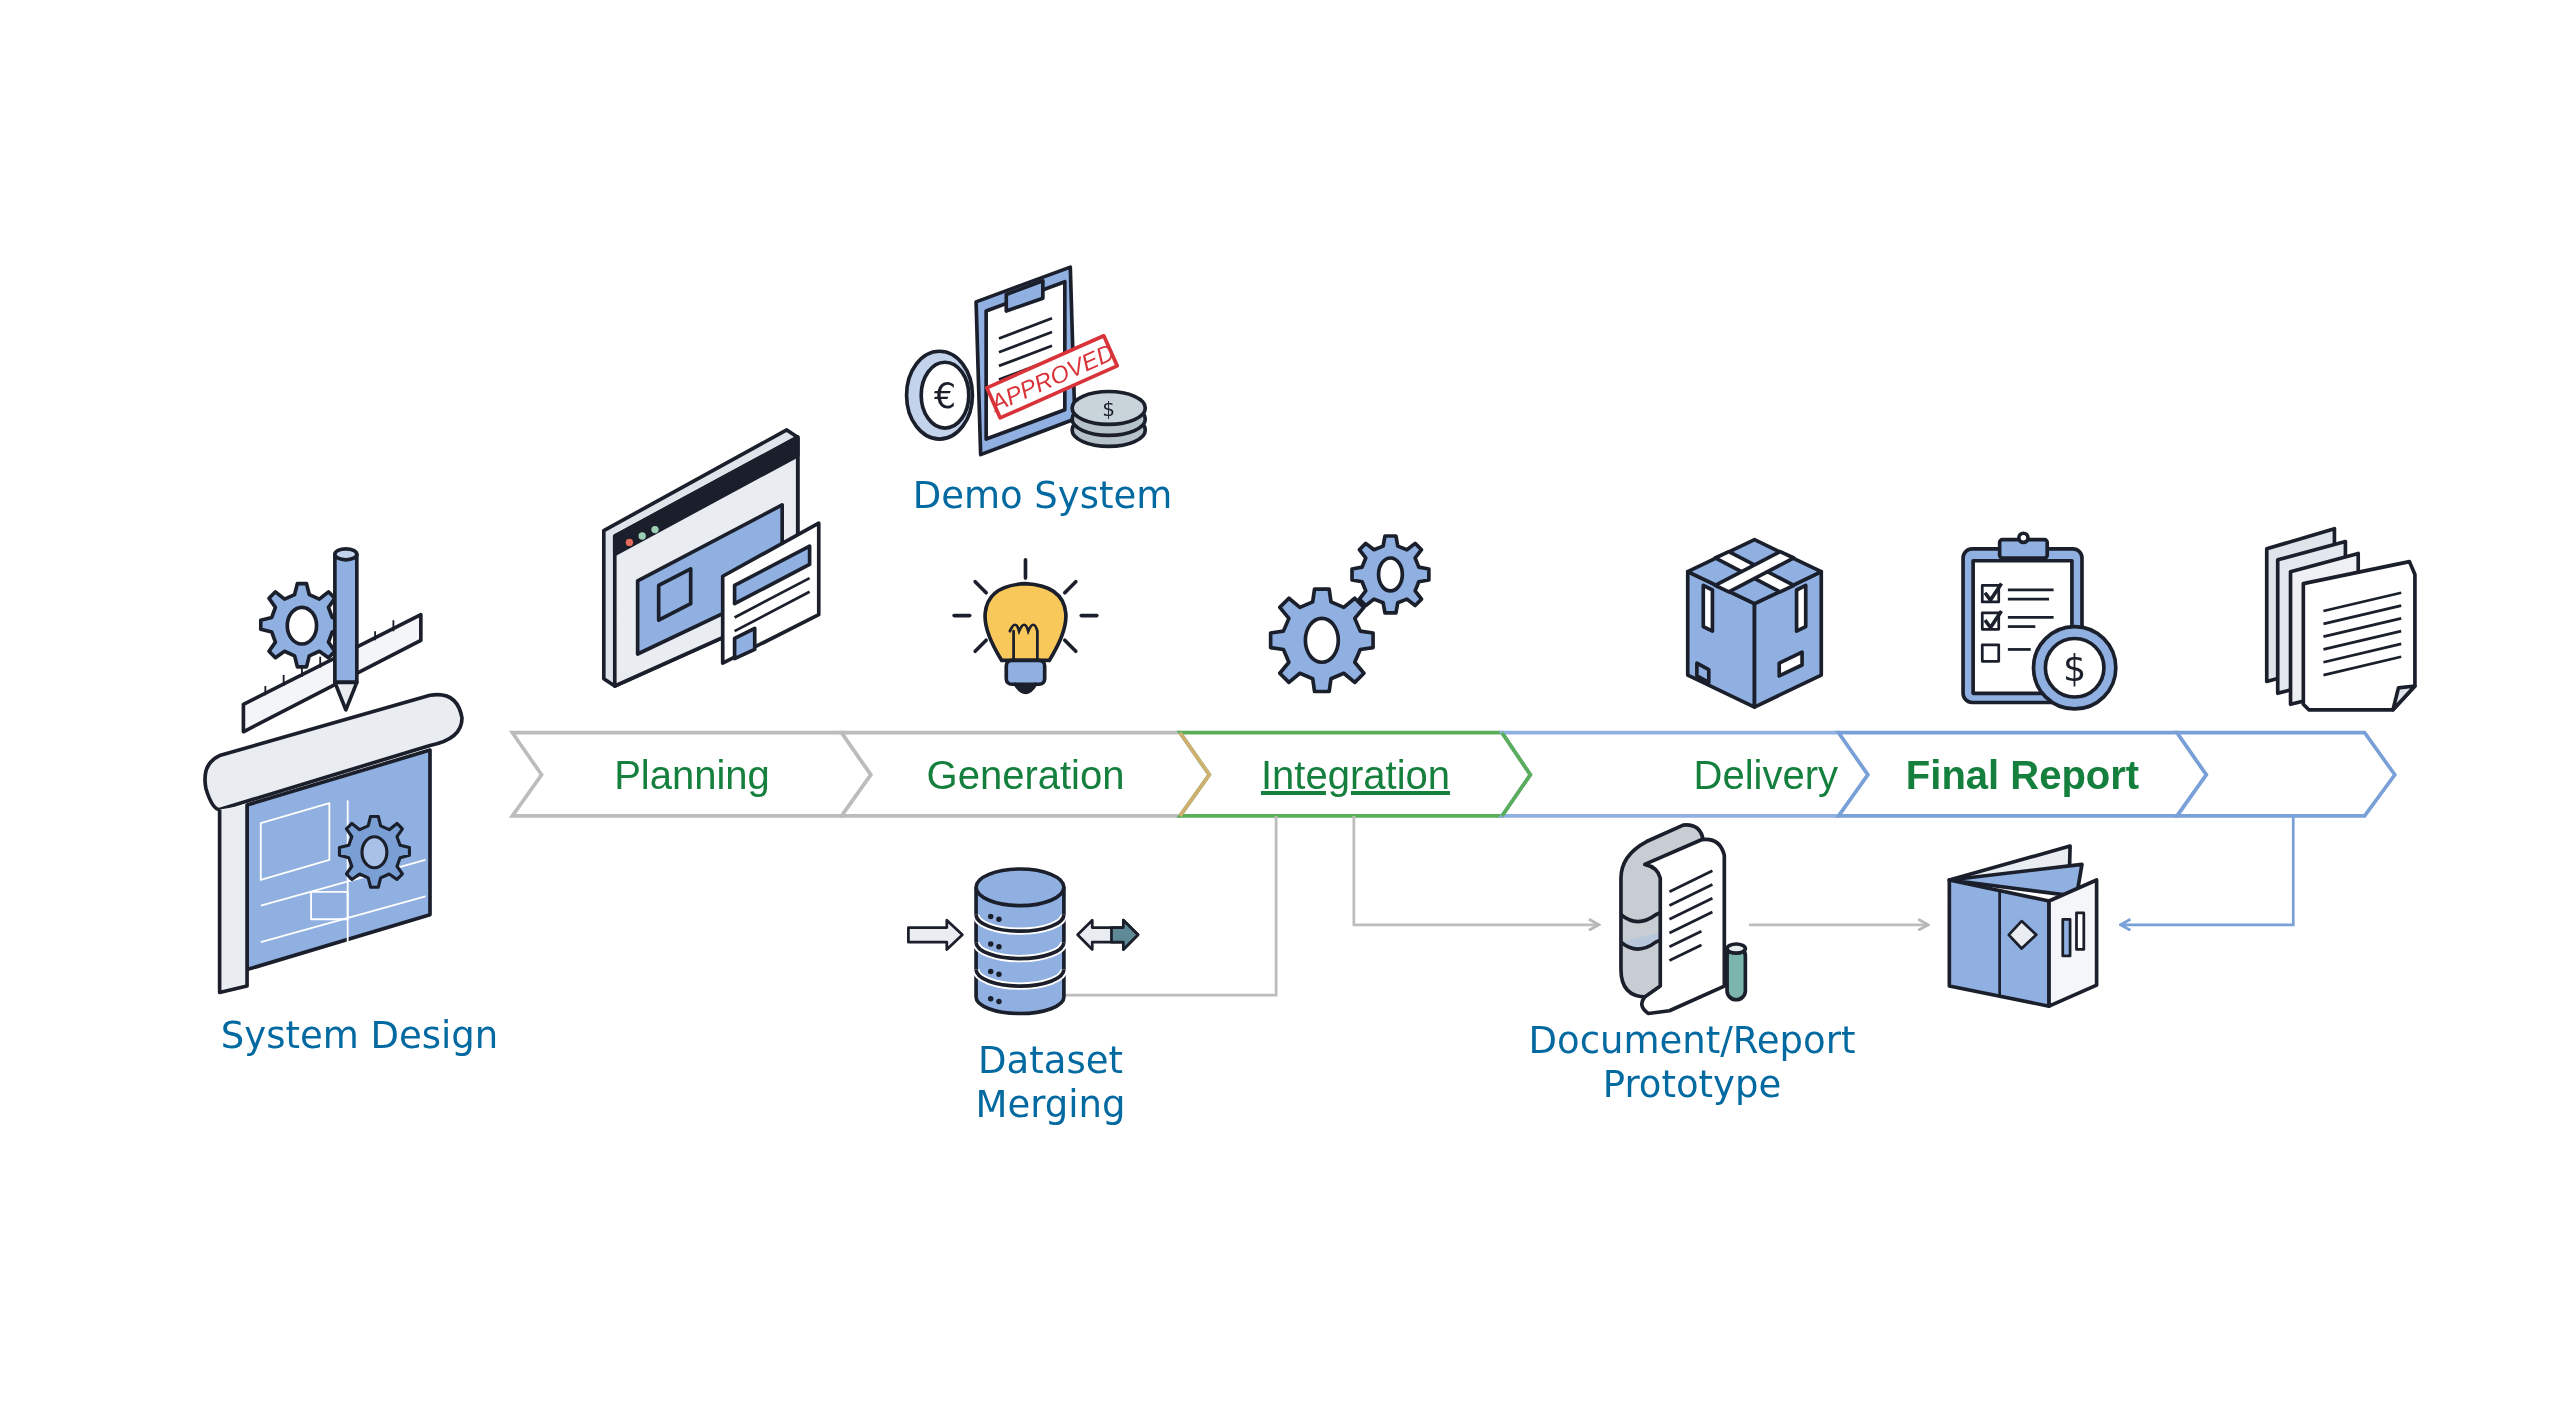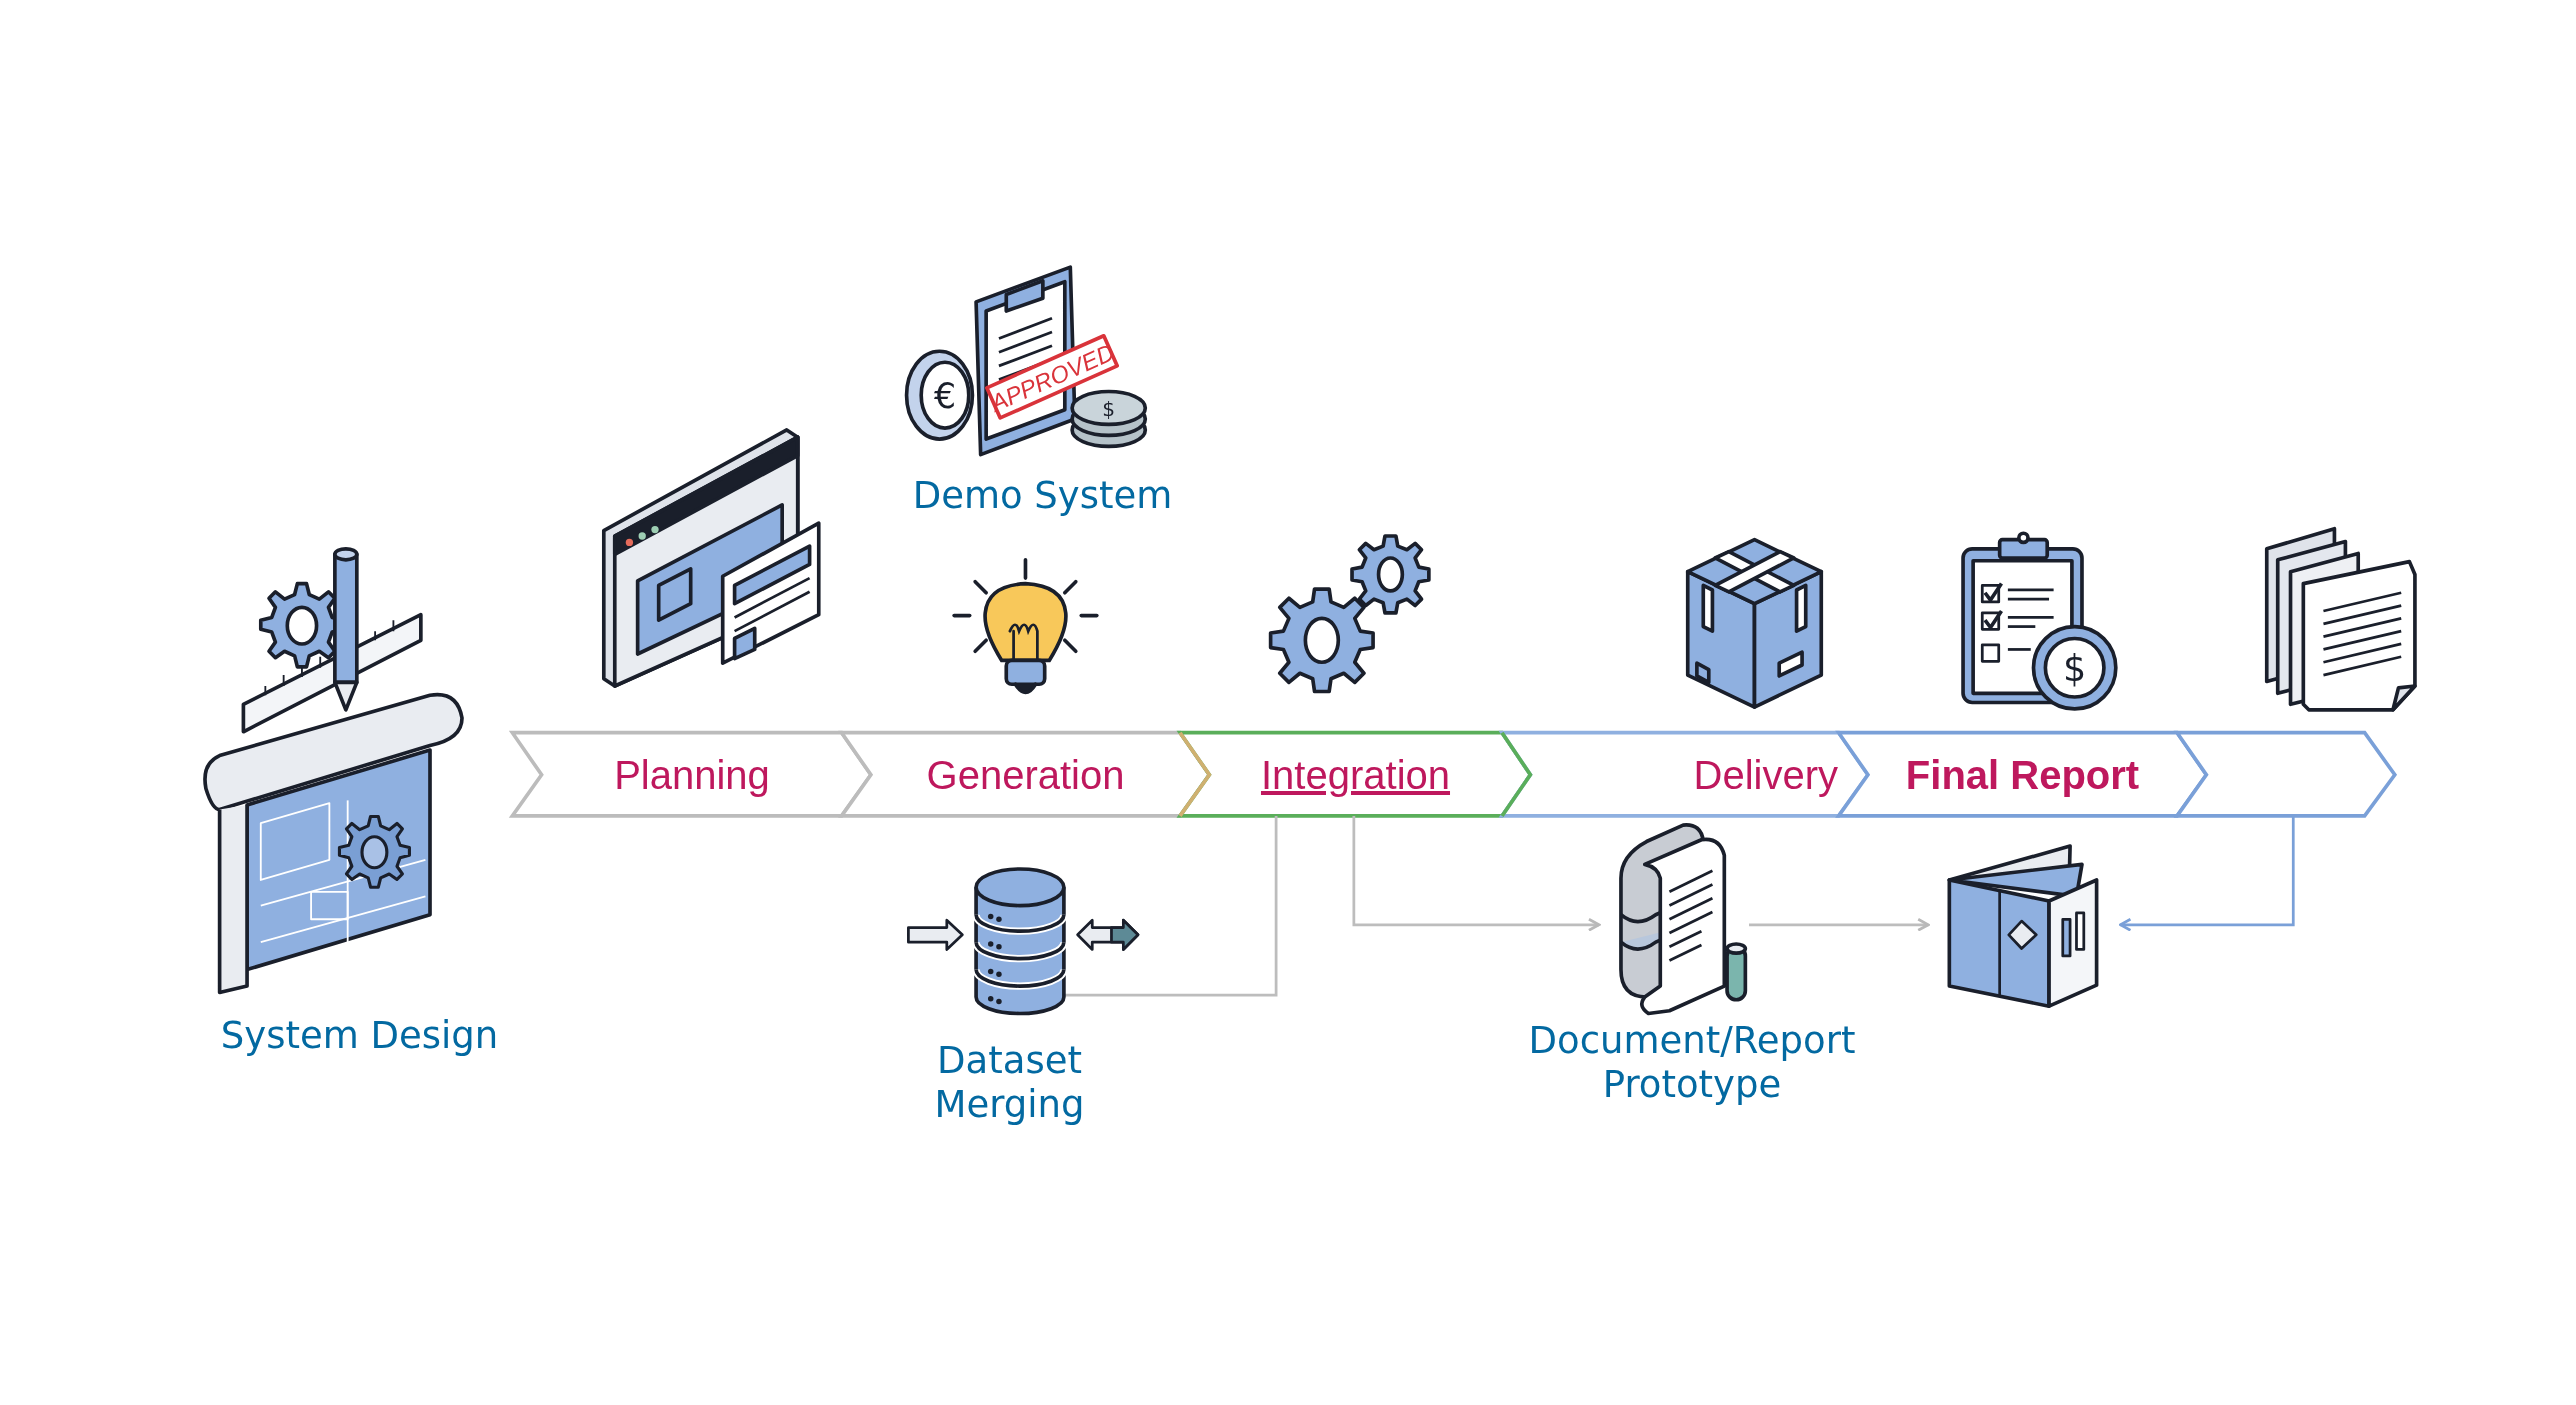--- a/index.html
+++ b/index.html
@@ -3,21 +3,21 @@
 <meta charset="utf-8">
 <style>
   html, body { margin:0; padding:0; background:#ffffff; }
   body { width:2576px; height:1405px; position:relative; overflow:hidden;
          font-family:"Liberation Sans", "DejaVu Sans", sans-serif; color:#111; }
   svg.canvas { position:absolute; left:0; top:0; }
   .lbl { position:absolute; text-align:center; color:#0369a1;
          font-family:"DejaVu Sans", "Liberation Sans", sans-serif; font-size:37px; line-height:44px;
          white-space:pre-line; }
   .stage-lbl { position:absolute; text-align:center; font-size:40px; line-height:48px;
-               font-family:"Liberation Sans", "DejaVu Sans", sans-serif; color:#be185d; }
+               font-family:"Liberation Sans", "DejaVu Sans", sans-serif; color:#15803d; }
 </style>
 </head>
 <body>
 
 <svg class="canvas" width="2576" height="1405" viewBox="0 0 2816 1536">
   <defs>
     <marker id="arrGray" markerWidth="14" markerHeight="14" refX="12" refY="7" orient="auto" markerUnits="userSpaceOnUse">
       <path d="M1,1 L12,7 L1,13" fill="none" stroke="#b8b8b8" stroke-width="3"></path>
     </marker>
     <marker id="arrBlue" markerWidth="14" markerHeight="14" refX="12" refY="7" orient="auto" markerUnits="userSpaceOnUse">
@@ -242,17 +242,17 @@
 
 <div class="stage-lbl" style="left:542px; top:751px; width:300px;">Planning</div>
 <div class="stage-lbl" style="left:871px; top:751px; width:309px;">Generation</div>
 <div class="stage-lbl" style="left:1209px; top:751px; width:293px;text-decoration:underline;">Integration</div>
 <div class="stage-lbl" style="left:1530px; top:751px; width:308px;text-align:right;">Delivery</div>
 <div class="stage-lbl" style="left:1868px; top:751px; width:309px;font-weight:bold;">Final Report</div>
 <div class="stage-lbl" style="left:2206px; top:751px; width:158px;"></div>
 
 <div class="lbl" style="left:195px; top:1014px; width:329px;">System Design</div>
 <div class="lbl" style="left:878px; top:474px; width:329px;">Demo System</div>
-<div class="lbl" style="left:845px; top:1039px; width:329px;text-align:center;">Dataset
+<div class="lbl" style="left:886px; top:1039px; width:329px;text-align:center;">Dataset
 Merging</div>
 <div class="lbl" style="left:1500px; top:1019px; width:384px;">Document/Report
 Prototype</div>
 
 
 </body></html>

